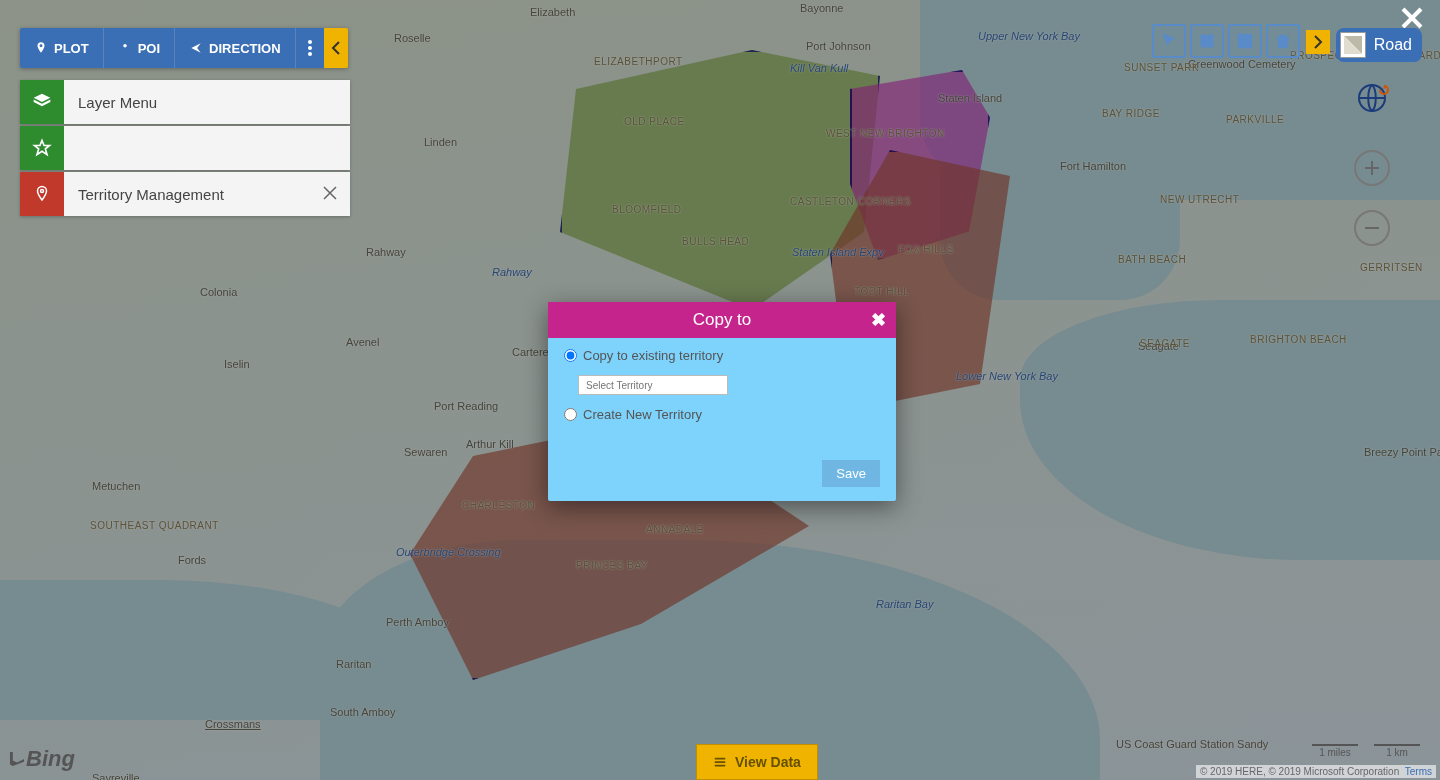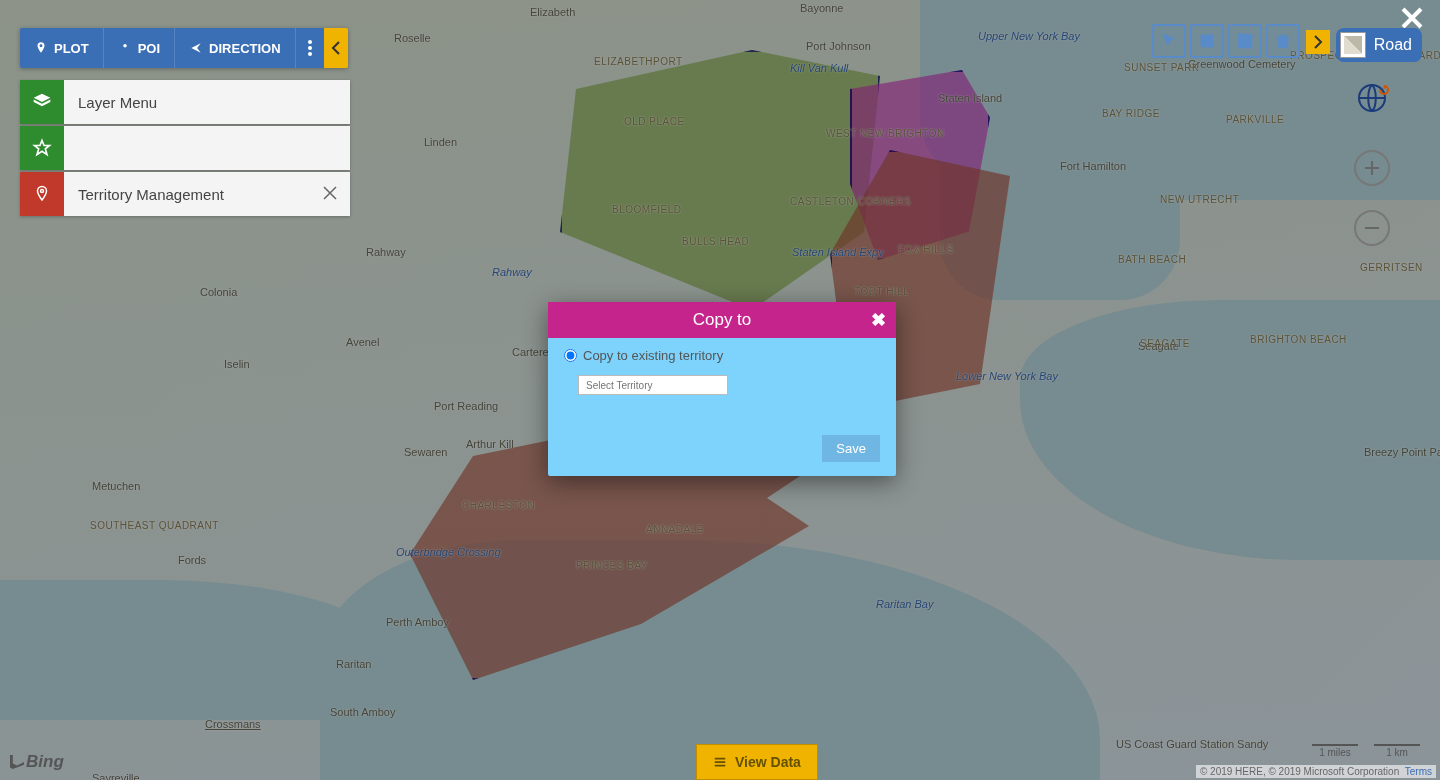--- a/index.html
+++ b/index.html
@@ -193,21 +193,21 @@
   }
   .attribution a { color:#3b6db3; text-decoration:none; cursor:pointer; }
 
   .scale-bar {
     position:absolute; bottom:22px; right:20px; display:flex; gap:16px;
     font-size:10px; color:#555;
   }
   .scale-bar .seg { text-align:center; border-top: 2px solid #555; padding-top:1px; width:46px; }
 
   .bing-logo {
-    position:absolute; bottom:8px; left:10px; font-size:17px; color:#555;
+    position:absolute; bottom:8px; left:10px; font-size:22px; color:#555;
     font-style:italic; font-weight:600;
     display:flex; align-items:center; gap:2px;
   }
   .bing-logo::before {
     content:""; display:inline-block; width:14px; height:14px;
     background:#555; clip-path: polygon(20% 0, 20% 60%, 50% 75%, 100% 50%, 100% 70%, 20% 100%, 0 90%, 0 0);
   }
 </style>
 </head>
 <body>
@@ -416,20 +416,24 @@
   <div class="modal-header">
     <span>Copy to</span>
     <span class="close">✖</span>
   </div>
   <div class="modal-body">
     <label class="radio-row">
       <input type="radio" name="copymode" checked="" style="">
       <span>Copy to existing territory</span>
     </label>
     <input type="text" placeholder="Select Territory" style="">
+    <label class="radio-row">
+      <input type="radio" name="copymode" style="">
+      <span>Create New Territory</span>
+    </label>
     <div class="footer">
       <button class="save">Save</button>
     </div>
   </div>
 </div>
 
 <div class="view-data">
   <svg viewBox="0 0 16 16">
       <path d="M2 3h12v2H2zM2 7h12v2H2zM2 11h12v2H2z"></path>
     </svg>

